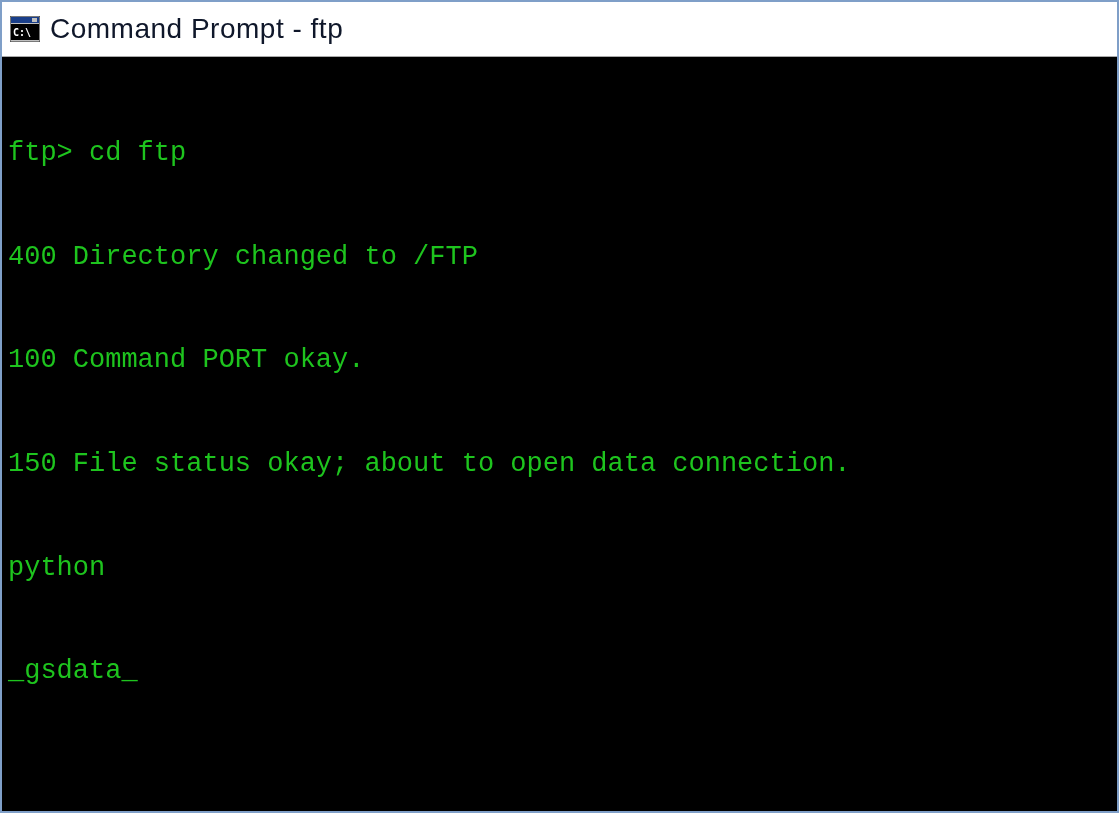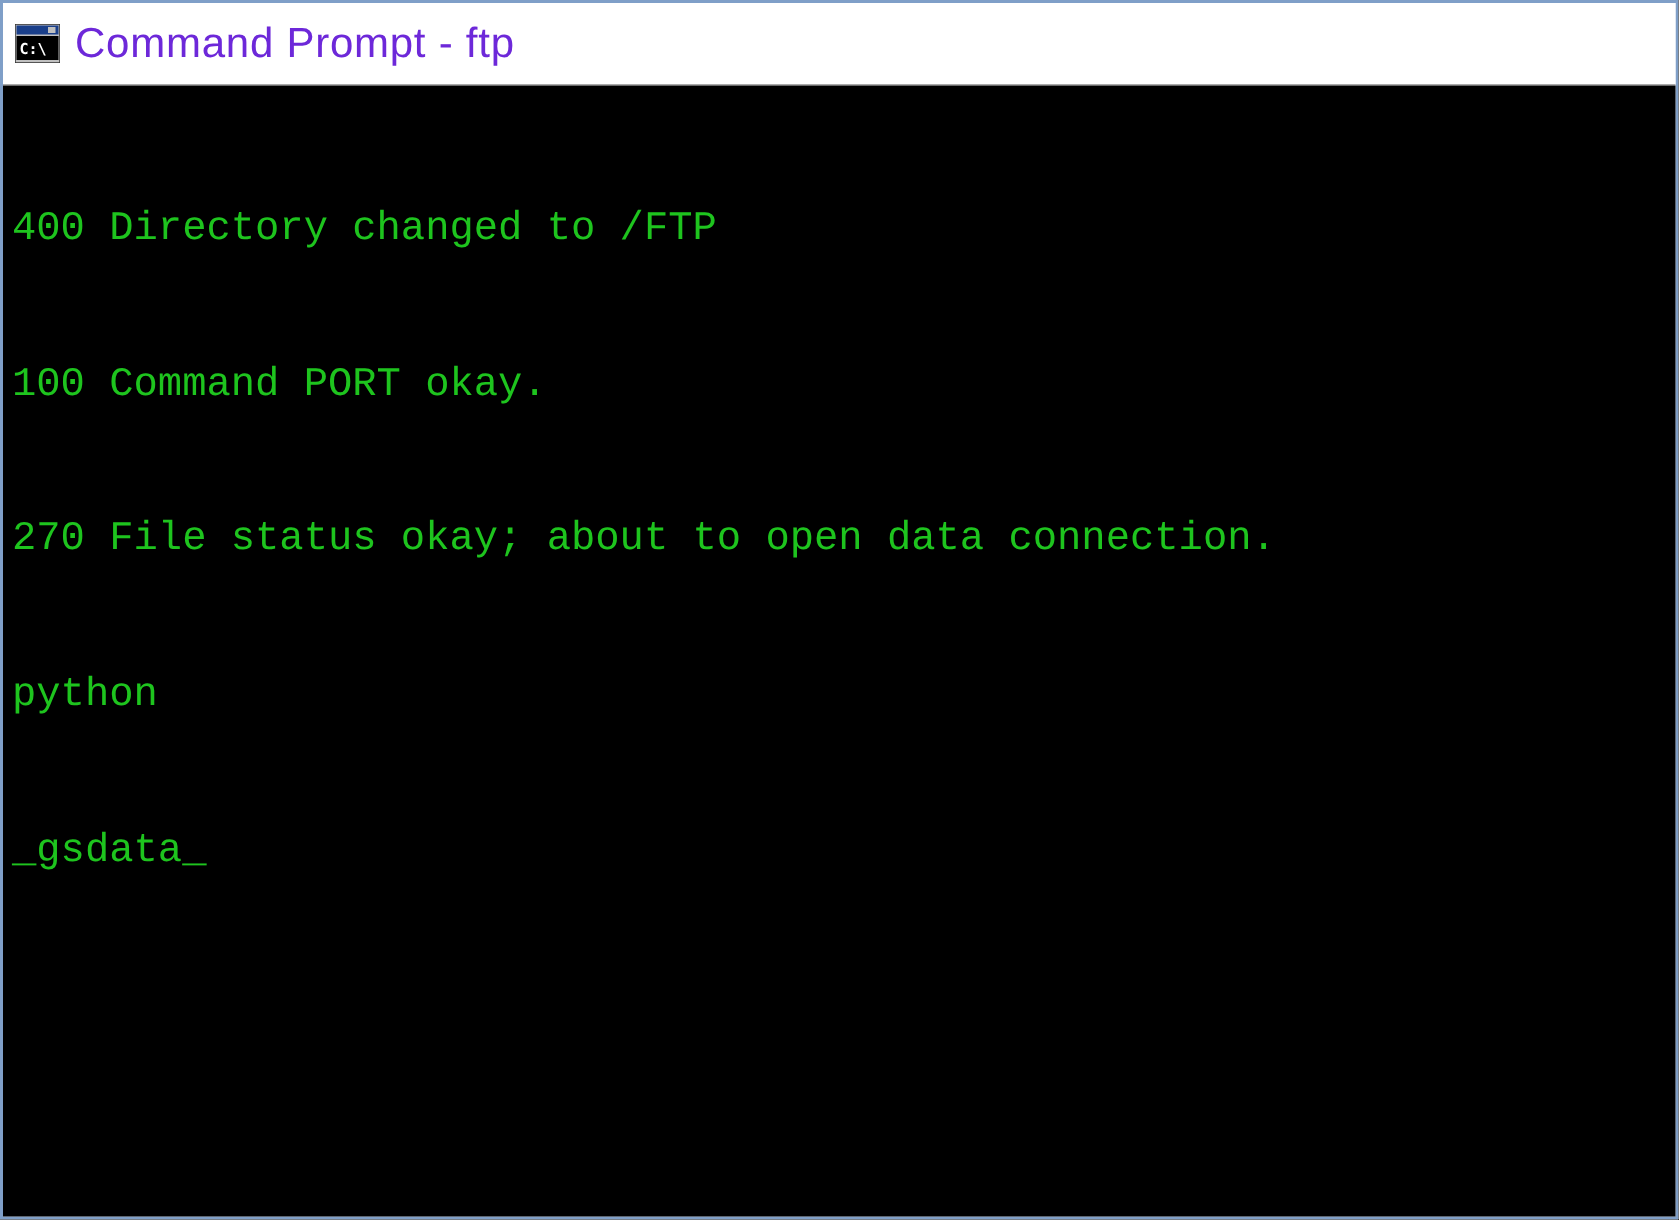--- a/index.html
+++ b/index.html
@@ -25,21 +25,21 @@
     background: #fff;
     border-bottom: 1px solid #aaa;
   }
   .titlebar .app-icon {
     width: 30px;
     height: 26px;
     margin-right: 10px;
   }
   .title-text {
     font-size: 28px;
-    color: #6d28d9;
+    color: #0f172a;
     font-weight: 400;
     letter-spacing: 0.5px;
   }
   .terminal {
     flex: 1;
     background: #000;
     color: #1ec41e;
     font-family: Consolas, "Lucida Console", "Courier New", monospace;
     font-size: 27px;
     line-height: 1.28;
@@ -63,23 +63,24 @@
         <rect x="1" y="1" width="28" height="6" fill="#1a3f8a"></rect>
         <rect x="1" y="8" width="28" height="16" fill="#000"></rect>
         <text x="3" y="20" font-family="monospace" font-size="10" fill="#fff" font-weight="bold">C:\</text>
         <rect x="22" y="2" width="5" height="4" fill="#c0c0c0"></rect>
       </svg>
     </span>
     <span class="title-text">Command Prompt - ftp</span>
   </div>
 
   <div class="terminal">
+    <span class="line">ftp&gt; cd ftp</span>
     <span class="line">400 Directory changed to /FTP</span>
     <span class="line">100 Command PORT okay.</span>
-    <span class="line">270 File status okay; about to open data connection.</span>
+    <span class="line">150 File status okay; about to open data connection.</span>
     <span class="line">python</span>
     <span class="line">_gsdata_</span>
     
     
     
     
     
     
     
     

